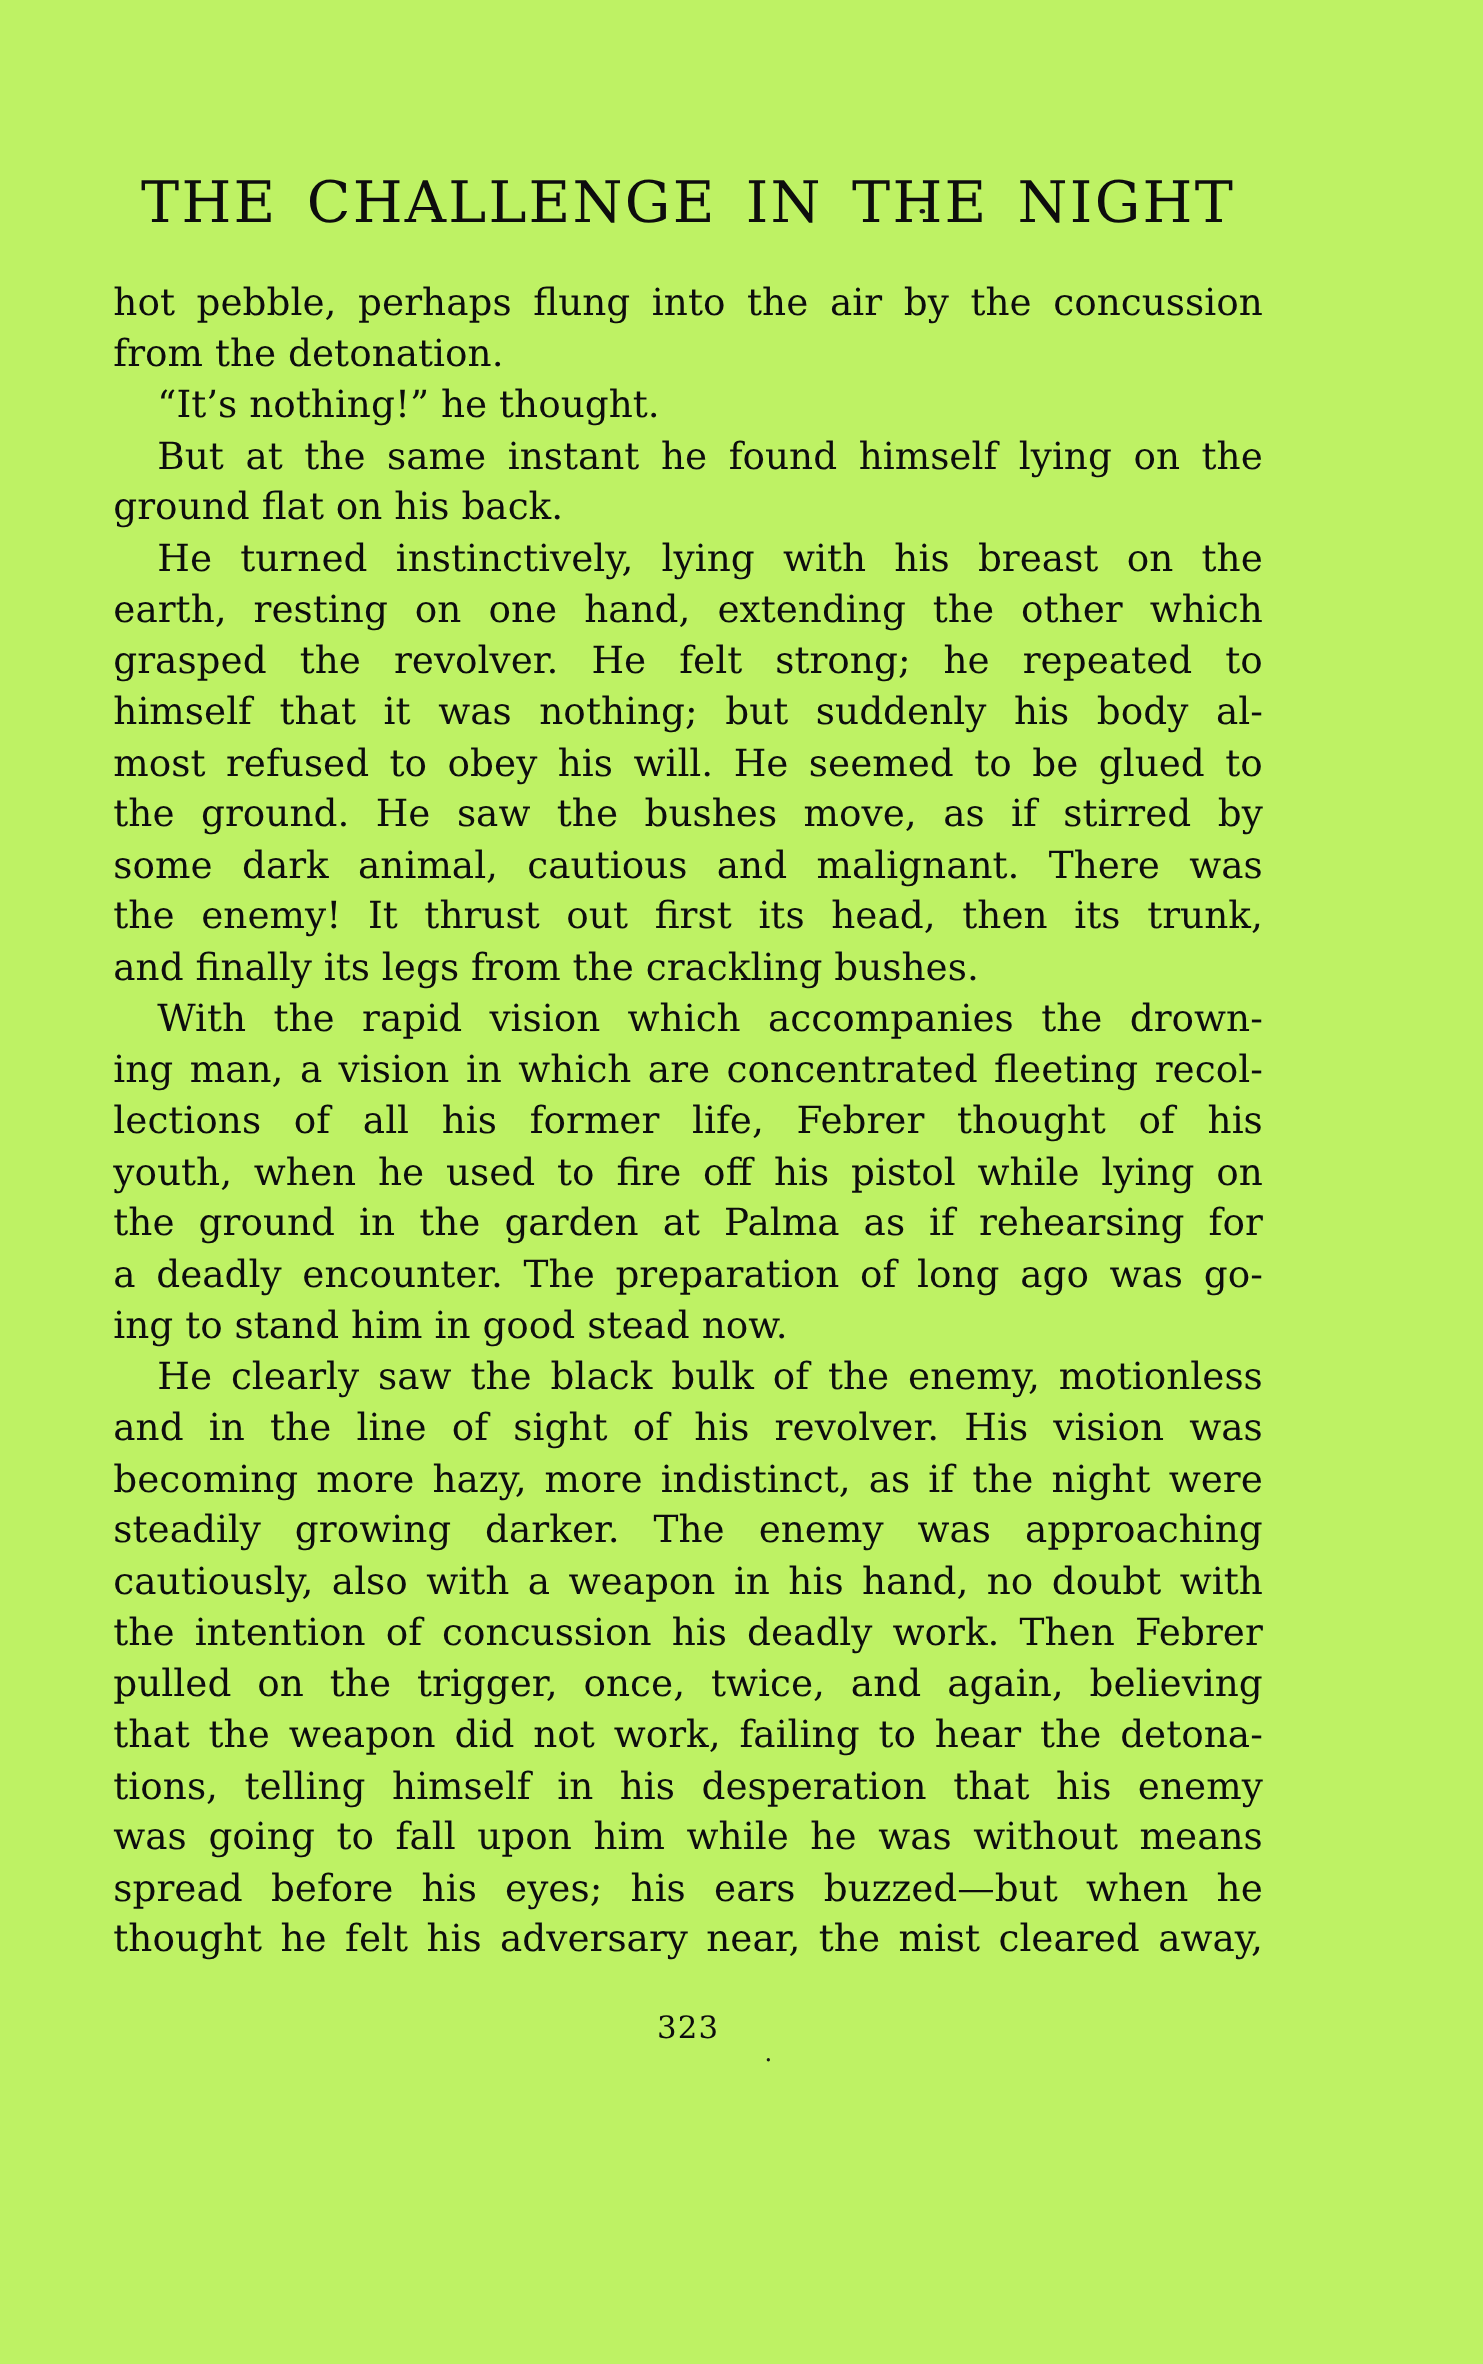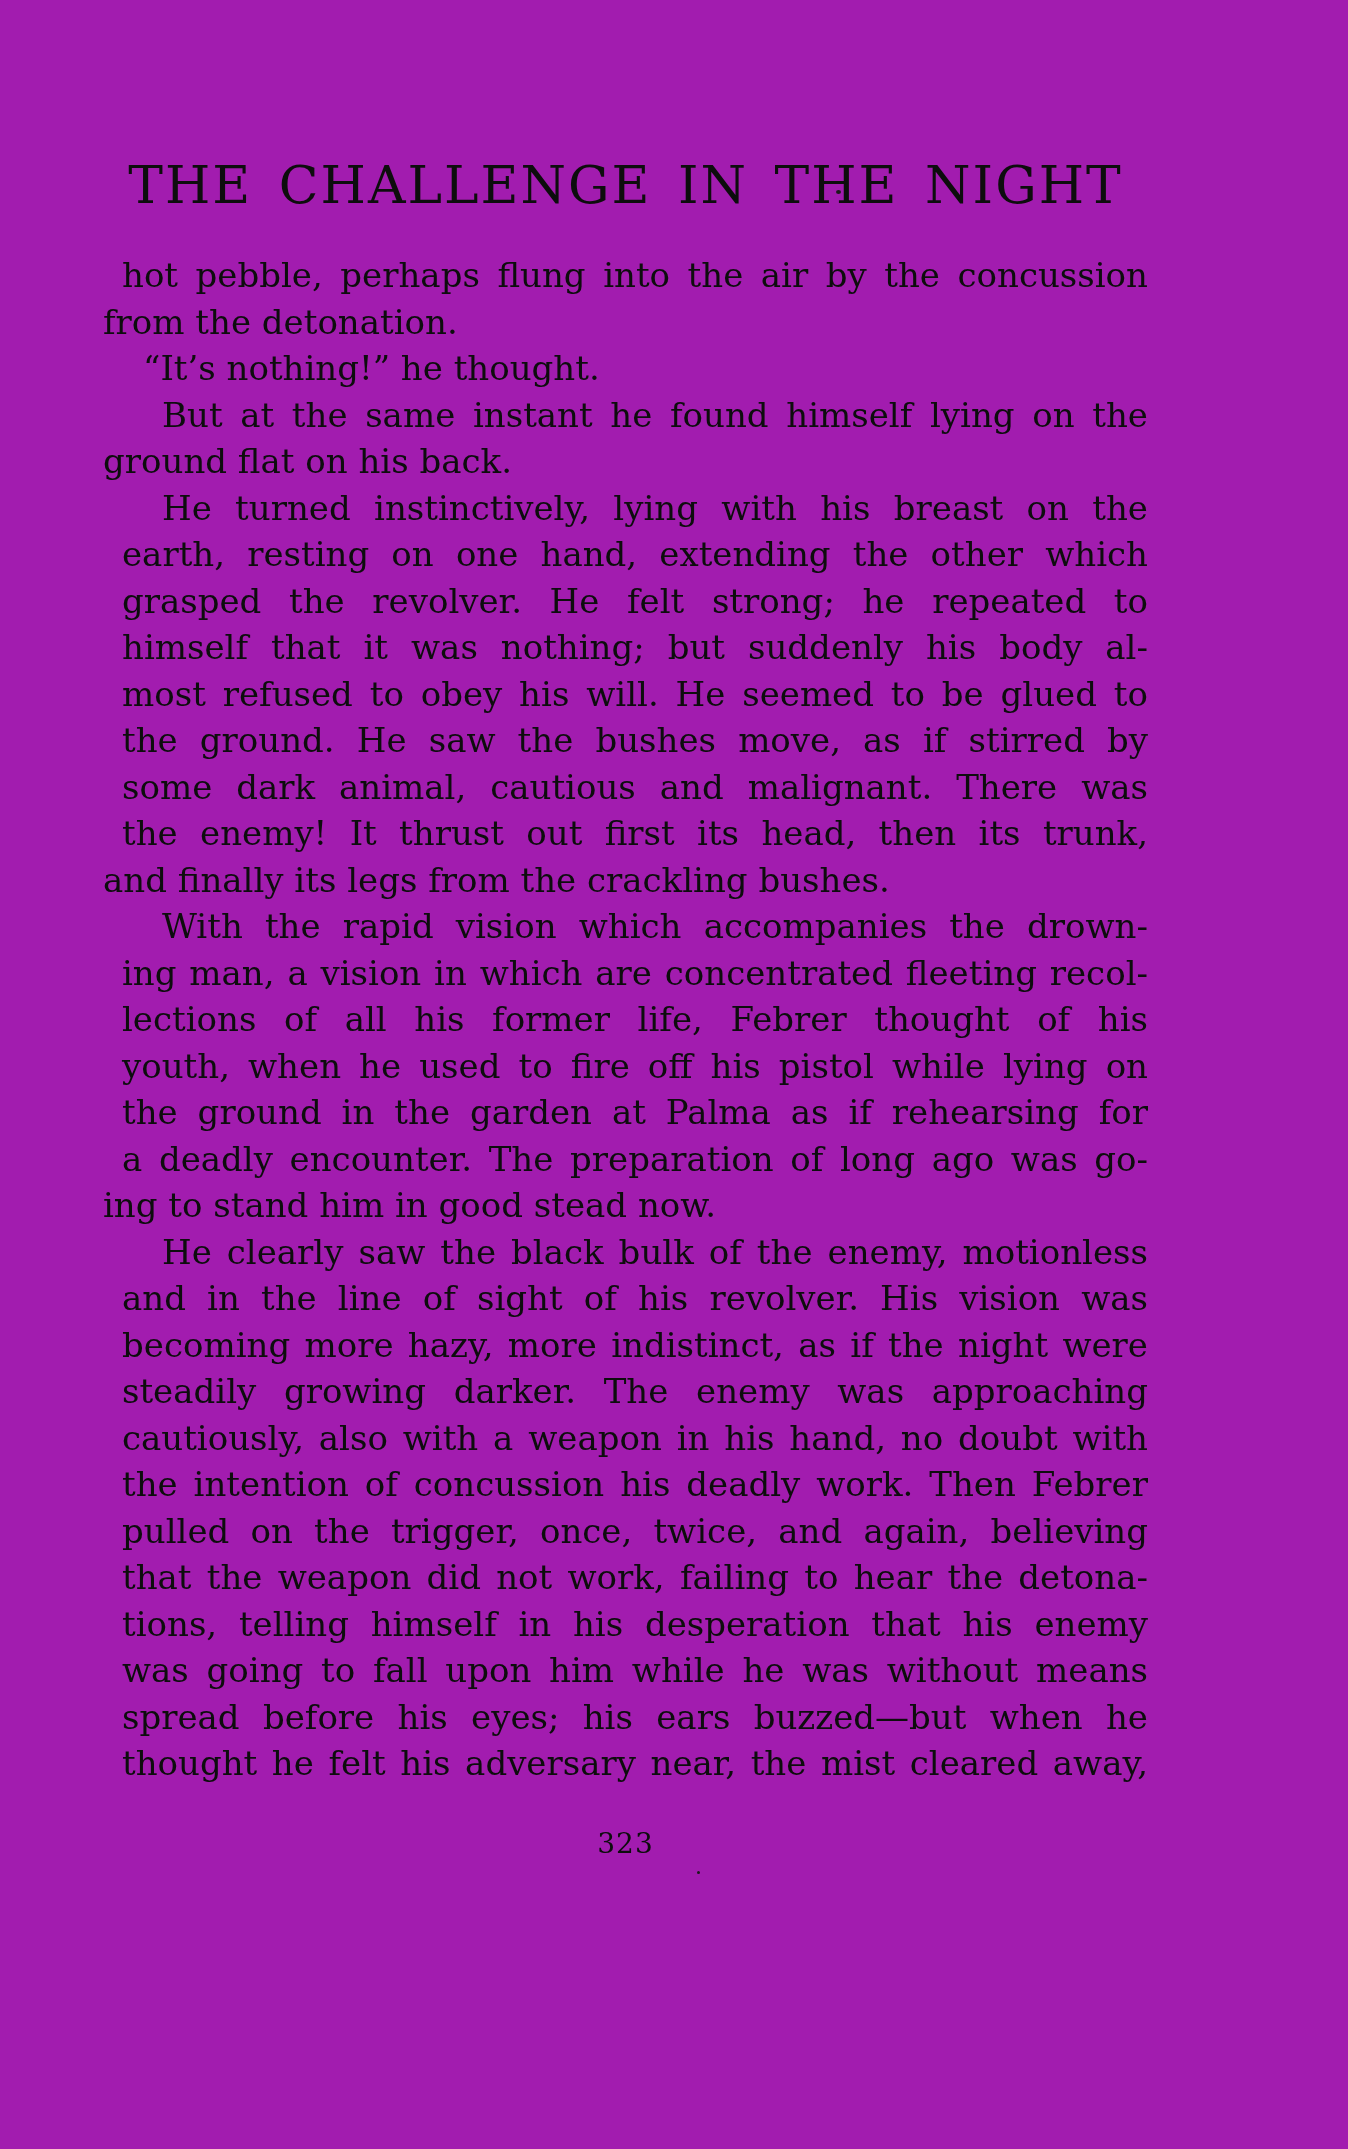--- a/index.html
+++ b/index.html
@@ -1,38 +1,38 @@
 <!DOCTYPE html>
 <html><head>
 <meta charset="utf-8">
 <style>
   html,body { margin:0; padding:0; }
   .page {
     position:relative;
     width:1348px; height:2149px;
-    background:#a21caf;
+    background:#bef264;
     color:#0d0d0d;
     overflow:hidden;
     font-family:"DejaVu Serif", serif;
   }
   .title {
     position:absolute;
     left:103px; top:159px; width:1045px;
     text-align:center;
     font-size:52px; line-height:52px;
     letter-spacing:2px; word-spacing:8px;
     white-space:nowrap;
   }
   .body-text {
     position:absolute;
     left:103px; top:252px; width:1045px;
     font-size:34px; line-height:46.5px;
   }
   .line { height:46.5px; }
-  .line.j { text-align:justify; text-align-last:justify;margin-left:19px; }
+  .line.j { text-align:justify; text-align-last:justify; }
   .line.l { text-align:left; }
   .line.in { text-indent:40px; }
   .pagenum {
     position:absolute;
     left:103px; top:1821px; width:1045px;
     text-align:center;
     font-size:28px; line-height:46px;
     letter-spacing:1px;
   }
   .speck { position:absolute; background:#1a1a1a; border-radius:50%; }

